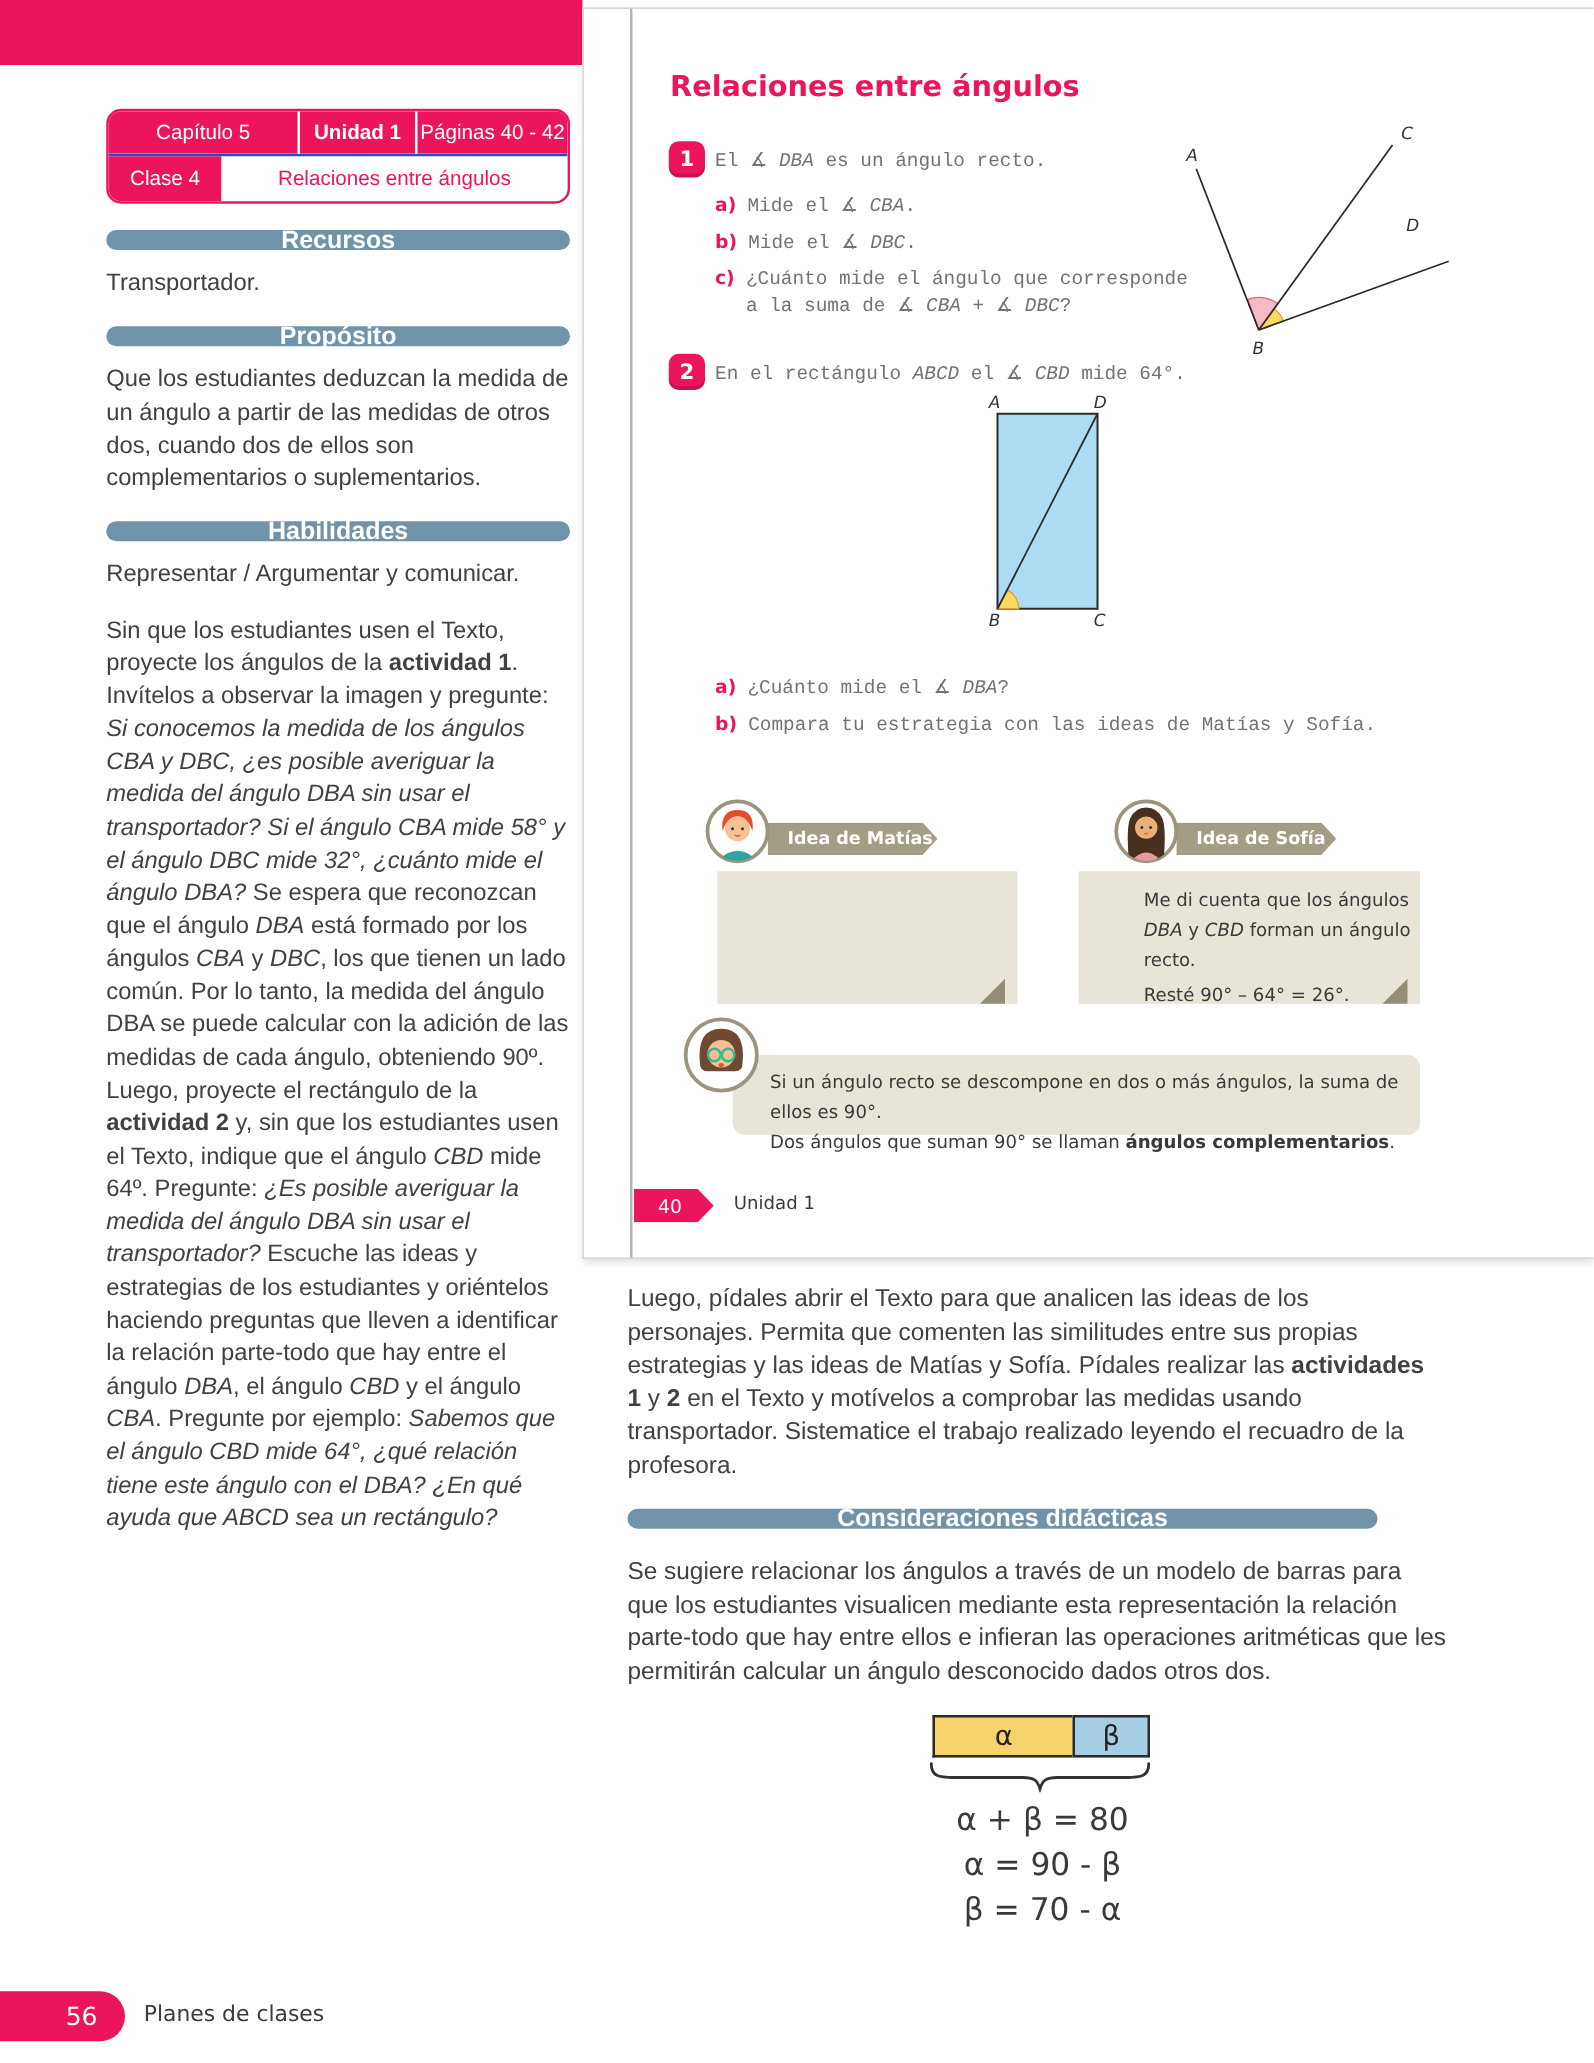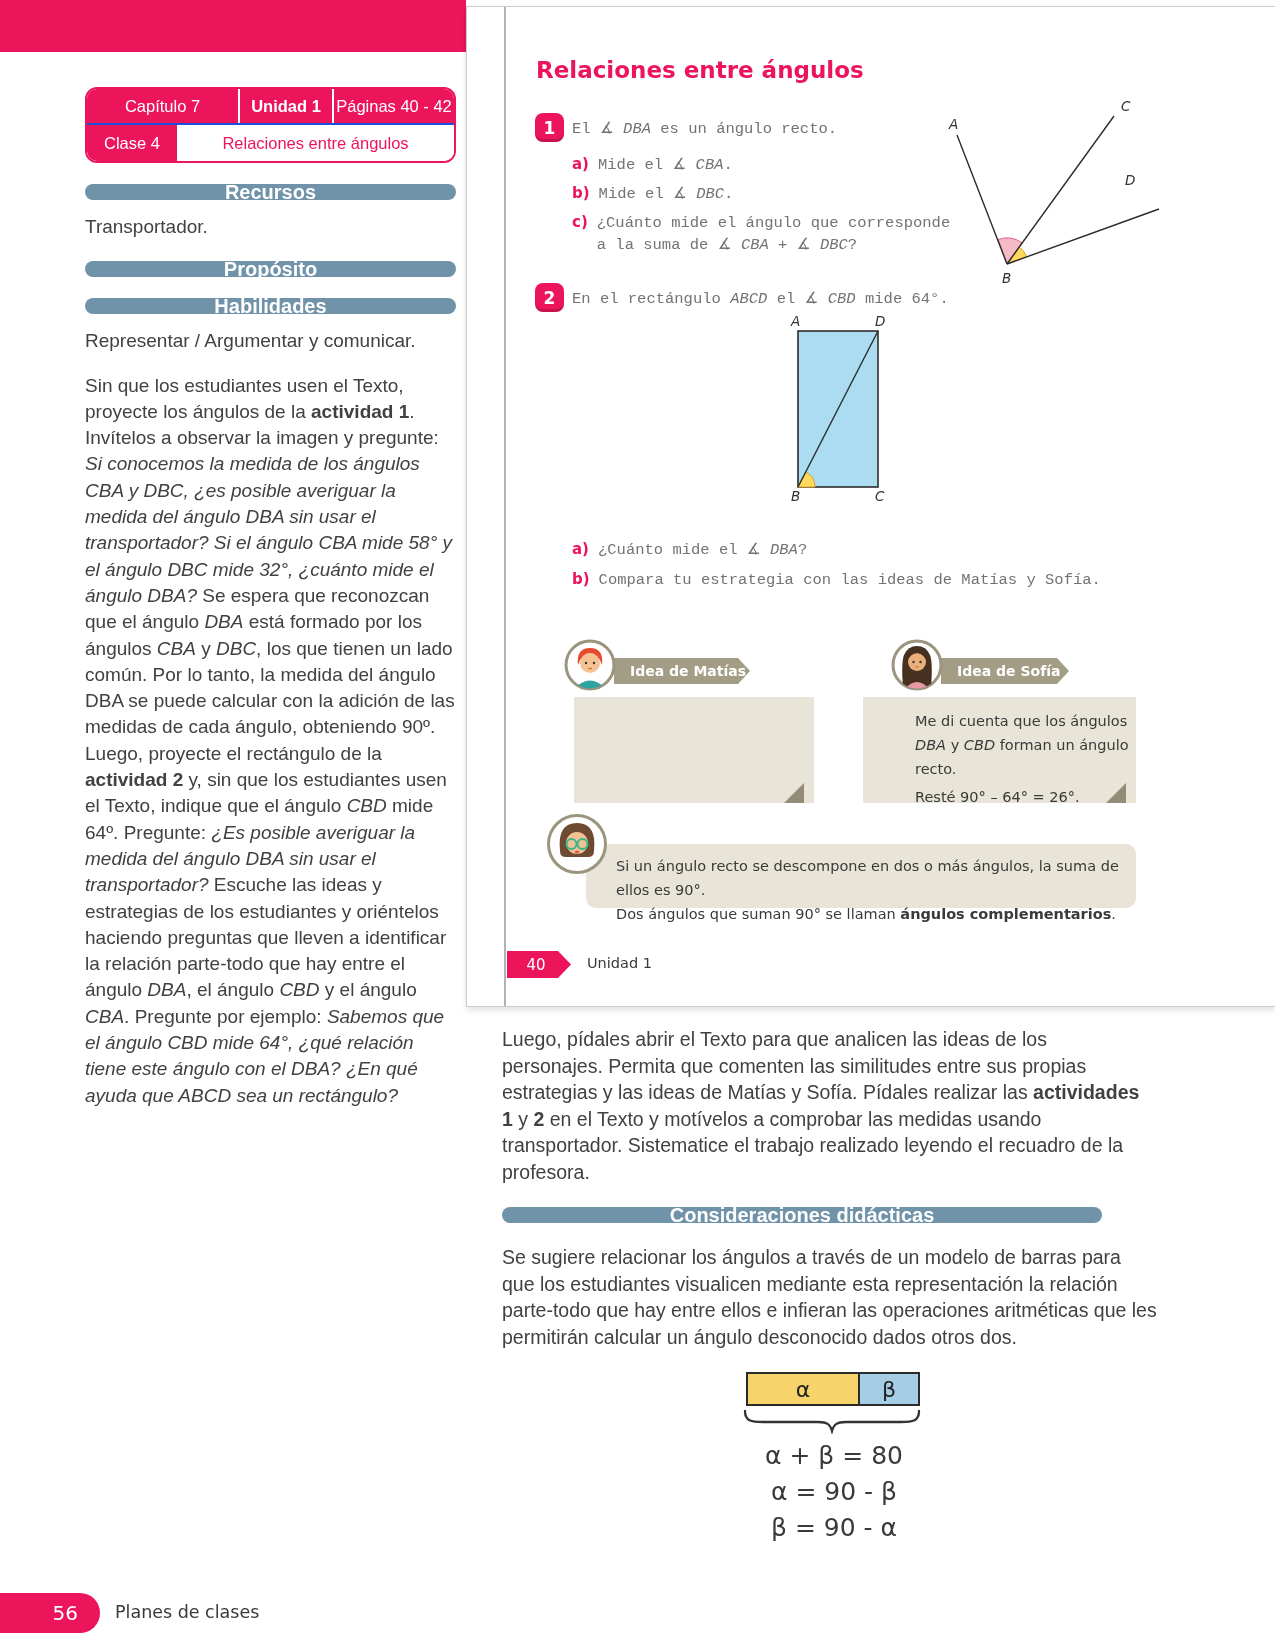--- a/index.html
+++ b/index.html
@@ -80,34 +80,35 @@
 </head>
 <body>
 
 <div class="canvas">
 
   <div class="top-bar"></div>
 
   <div class="left-col">
     <div class="tabs">
       <div class="tabs-row1">
-        <div class="tab-cell c1">Capítulo 7</div>
+        <div class="tab-cell c1">Capítulo 5</div>
         <div class="tab-cell c2">Unidad 1</div>
         <div class="tab-cell c3">Páginas 40 - 42</div>
       </div>
       <div class="tabs-row2">
         <div class="tab-cell clase">Clase 4</div>
         <div class="tab-title">Relaciones entre ángulos</div>
       </div>
     </div>
 
     <div class="sec-bar">Recursos</div>
     <p class="body-text">Transportador.</p>
 
     <div class="sec-bar">Propósito</div>
+    <p class="body-text">Que los estudiantes deduzcan la medida de un ángulo a partir de las medidas de otros dos, cuando dos de ellos son complementarios o suplementarios.</p>
 
     <div class="sec-bar">Habilidades</div>
     <p class="body-text">Representar / Argumentar y comunicar.</p>
 
     <p class="body-text"><span class="run-normal">Sin que los estudiantes usen el Texto, proyecte los ángulos de la </span><span class="run-bold">actividad 1</span><span class="run-normal">. Invítelos a observar la imagen y pregunte: </span><span class="run-italic">Si conocemos la medida de los ángulos CBA y DBC, ¿es posible averiguar la medida del ángulo DBA sin usar el transportador? Si el ángulo CBA mide 58° y el ángulo DBC mide 32°, ¿cuánto mide el ángulo DBA?</span><span class="run-normal"> Se espera que reconozcan que el ángulo </span><span class="run-italic">DBA</span><span class="run-normal"> está formado por los ángulos </span><span class="run-italic">CBA</span><span class="run-normal"> y </span><span class="run-italic">DBC</span><span class="run-normal">, los que tienen un lado común. Por lo tanto, la medida del ángulo DBA se puede calcular con la adición de las medidas de cada ángulo, obteniendo 90º.</span><br><span class="run-normal">Luego, proyecte el rectángulo de la </span><span class="run-bold">actividad 2</span><span class="run-normal"> y, sin que los estudiantes usen el Texto, indique que el ángulo </span><span class="run-italic">CBD</span><span class="run-normal"> mide 64º. Pregunte: </span><span class="run-italic">¿Es posible averiguar la medida del ángulo DBA sin usar el transportador?</span><span class="run-normal"> Escuche las ideas y estrategias de los estudiantes y oriéntelos haciendo preguntas que lleven a identificar la relación parte-todo que hay entre el ángulo </span><span class="run-italic">DBA</span><span class="run-normal">, el ángulo </span><span class="run-italic">CBD</span><span class="run-normal"> y el ángulo </span><span class="run-italic">CBA</span><span class="run-normal">. Pregunte por ejemplo: </span><span class="run-italic">Sabemos que el ángulo CBD mide 64°, ¿qué relación tiene este ángulo con el DBA? ¿En qué ayuda que ABCD sea un rectángulo?</span></p>
   </div>
 
   <div class="book-page">
     <div class="spine"></div>
 
@@ -255,21 +256,21 @@
   <div class="barmodel">
     <div class="bar bar-alpha">α</div>
     <div class="bar bar-beta">β</div>
   </div>
   <svg class="brace" width="182" height="26" viewBox="0 0 182 26">
     <path d="M4,3 C4,13 10,14 22,14 L77,14 C86,14 89,16 91,23 C93,16 96,14 105,14 L160,14 C172,14 178,13 178,3" fill="none" stroke="#333" stroke-width="2.3" stroke-linecap="round"></path>
   </svg>
   <div class="equations">
     <div>α + β = 80</div>
     <div>α = 90 - β</div>
-    <div>β = 90 - α</div>
+    <div>β = 70 - α</div>
   </div>
 
   <div class="foot-pill">
     <span>56</span>
   </div>
   <div class="foot-label">Planes de clases</div>
 
 </div>
 
 </body></html>

